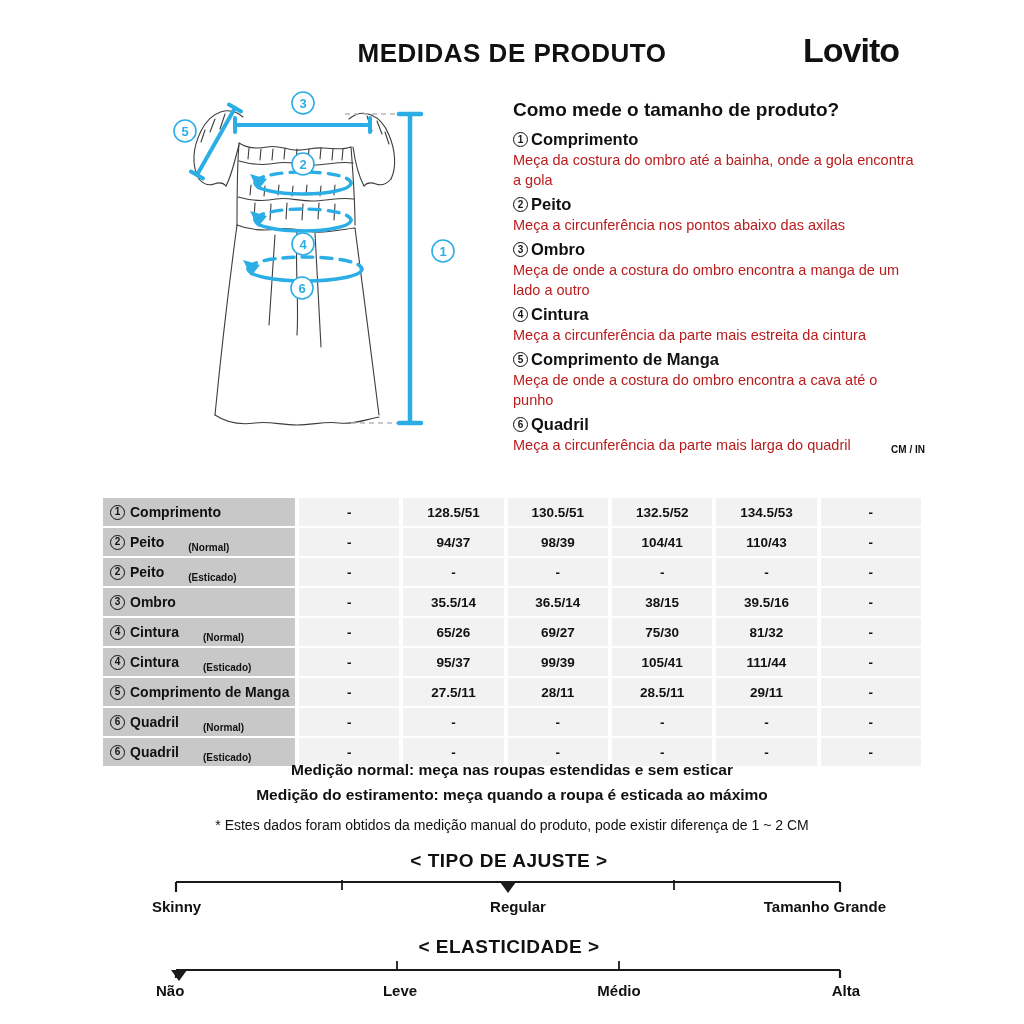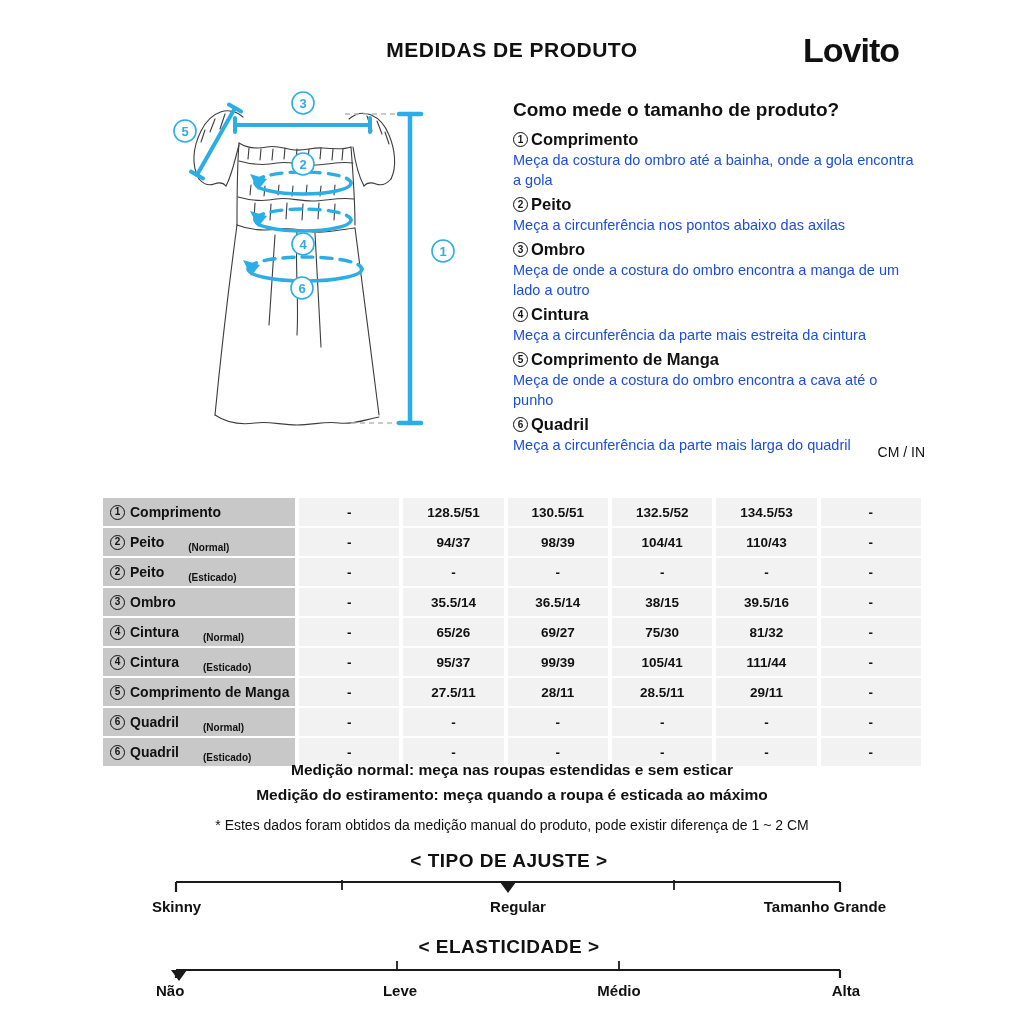--- a/index.html
+++ b/index.html
@@ -2,36 +2,36 @@
 <html><head>
 <meta charset="utf-8">
 <style>
   * { margin:0; padding:0; box-sizing:border-box; }
   html,body { background:#fff; }
   body { font-family:"Liberation Sans", sans-serif; color:#111; }
   #page { position:relative; width:1024px; height:1024px; background:#fff; overflow:hidden; }
 
   
   .title { position:absolute; top:38px; left:0; right:0; text-align:center;
-           font-size:21px; font-weight:800; letter-spacing:.5px; }
+           font-size:26px; font-weight:800; letter-spacing:.5px; }
   .logo  { position:absolute; top:31px; left:791px; width:120px; text-align:center;
            font-size:34px; font-weight:800; letter-spacing:-1px; }
 
   
   .guide { position:absolute; left:513px; top:99px; width:404px; }
   .guide-h { font-size:19px; font-weight:800; margin-bottom:9px; }
   .guide-item { margin-bottom:2px; }
   .gi-title { display:flex; align-items:center; gap:3px; font-size:16.5px; font-weight:800; margin-top:5px; }
-  .gi-desc { font-size:14.5px; color:#1d4ed8; line-height:1.38; margin-top:1px; }
+  .gi-desc { font-size:14.5px; color:#b91c1c; line-height:1.38; margin-top:1px; }
   .circle-num { width:15px; height:15px; border:1.3px solid #111; border-radius:50%;
                 display:inline-flex; align-items:center; justify-content:center;
                 font-size:10px; font-weight:700; flex:none; line-height:1; }
 
   
-  .units { position:absolute; top:444px; right:99px; font-size:14px; font-weight:400; }
+  .units { position:absolute; top:444px; right:99px; font-size:10px; font-weight:700; }
 
   
   .size-table { position:absolute; left:103px; top:468px; width:818px;
                 display:grid; grid-template-columns:192px repeat(6, 1fr);
                 grid-auto-rows:28px; gap:2px 4px; }
   .cell { display:flex; align-items:center; }
   .hcell { background:#cbcbcb; justify-content:center; font-size:15px; font-weight:800;margin-top:43px; }
   .lcell { background:#c8c8c8; padding-left:7px; gap:5px; font-size:14px; font-weight:800; white-space:nowrap; }
   .lcell .suffix { font-size:10px; font-weight:700; position:relative; top:3.5px;padding-left:24px; }
   .vcell { background:#f2f2f2; justify-content:center; font-size:13.5px; font-weight:700; }

